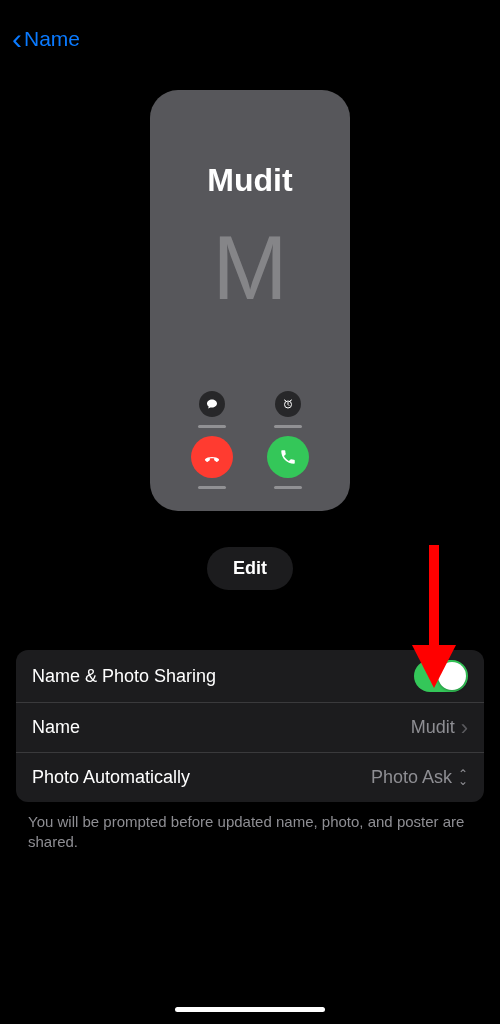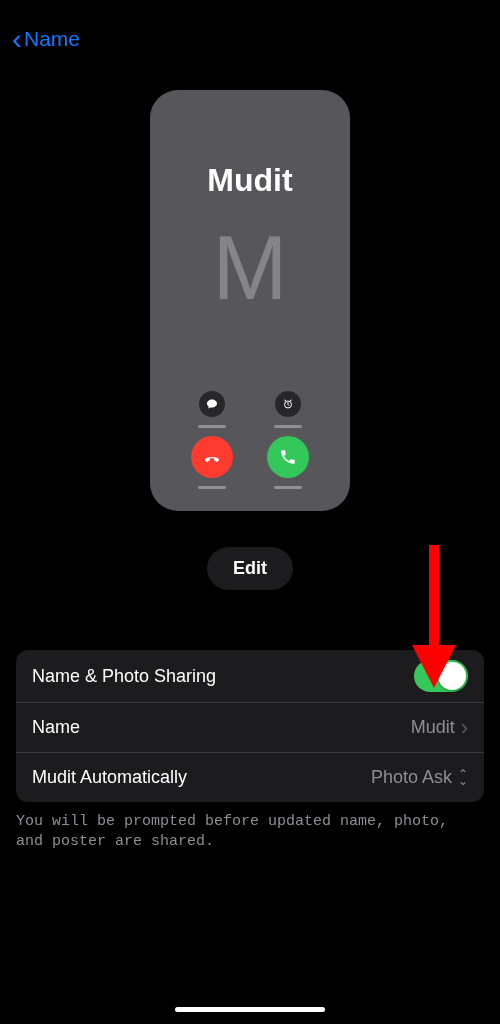--- a/index.html
+++ b/index.html
@@ -150,25 +150,24 @@
       font-weight: 300;
     }
     .updown {
       color: #8e8e93;
       font-size: 12px;
       display: flex;
       flex-direction: column;
       line-height: 7px;
     }
     .footer-text {
-      margin: 10px 16px 0;
+      margin: 10px 28px 0;
       font-size: 15px;
       color: #8e8e93;
       line-height: 1.35;
-      font-family: Liberation Mono, monospace;
     }
     .arrow-annotation {
       position: absolute;
       top: 540px;
       left: 404px;
       width: 60px;
       height: 150px;
       pointer-events: none;
     }
     .home-indicator {
@@ -236,21 +235,21 @@
     </div>
   </div>
   <div class="row">
     <span class="row-label">Name</span>
     <span class="row-value">
       <span>Mudit</span>
       <span class="chevron-right">›</span>
     </span>
   </div>
   <div class="row">
-    <span class="row-label">Mudit Automatically</span>
+    <span class="row-label">Photo Automatically</span>
     <span class="row-value">
       <span>Photo Ask</span>
       <span class="updown">
           <span>⌃</span>
           <span>⌄</span>
         </span>
     </span>
   </div>
 </div>
 

